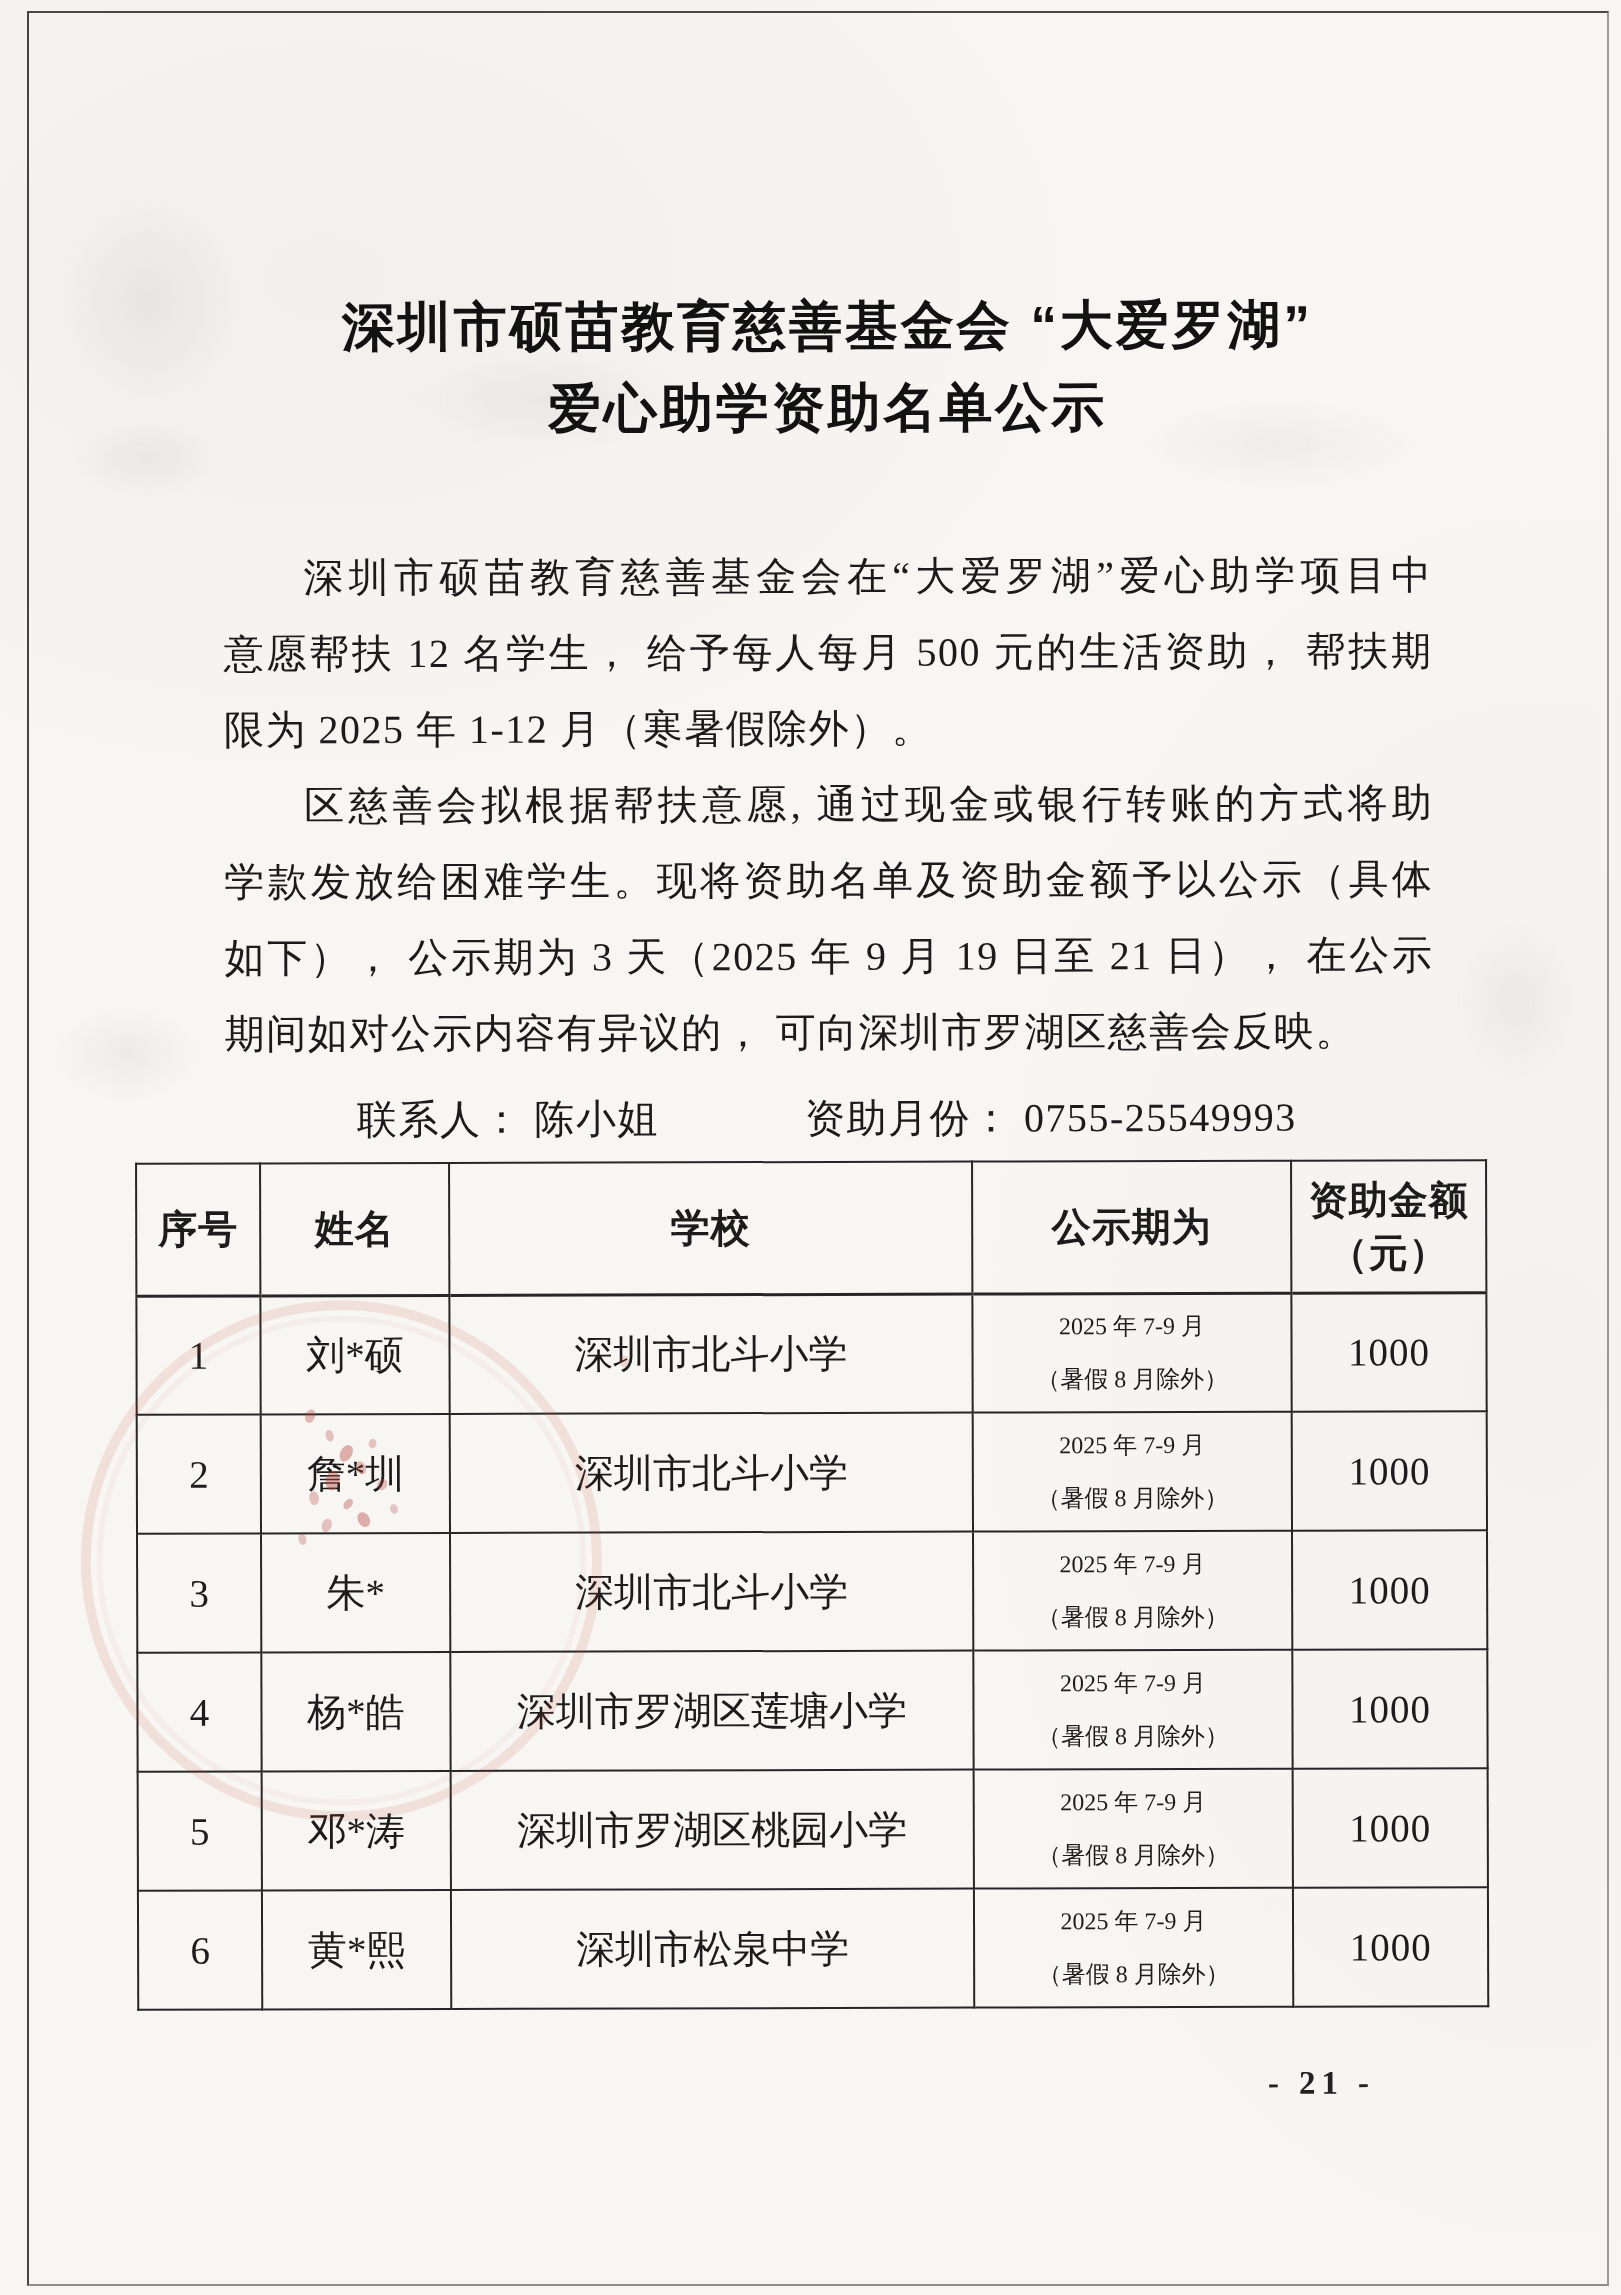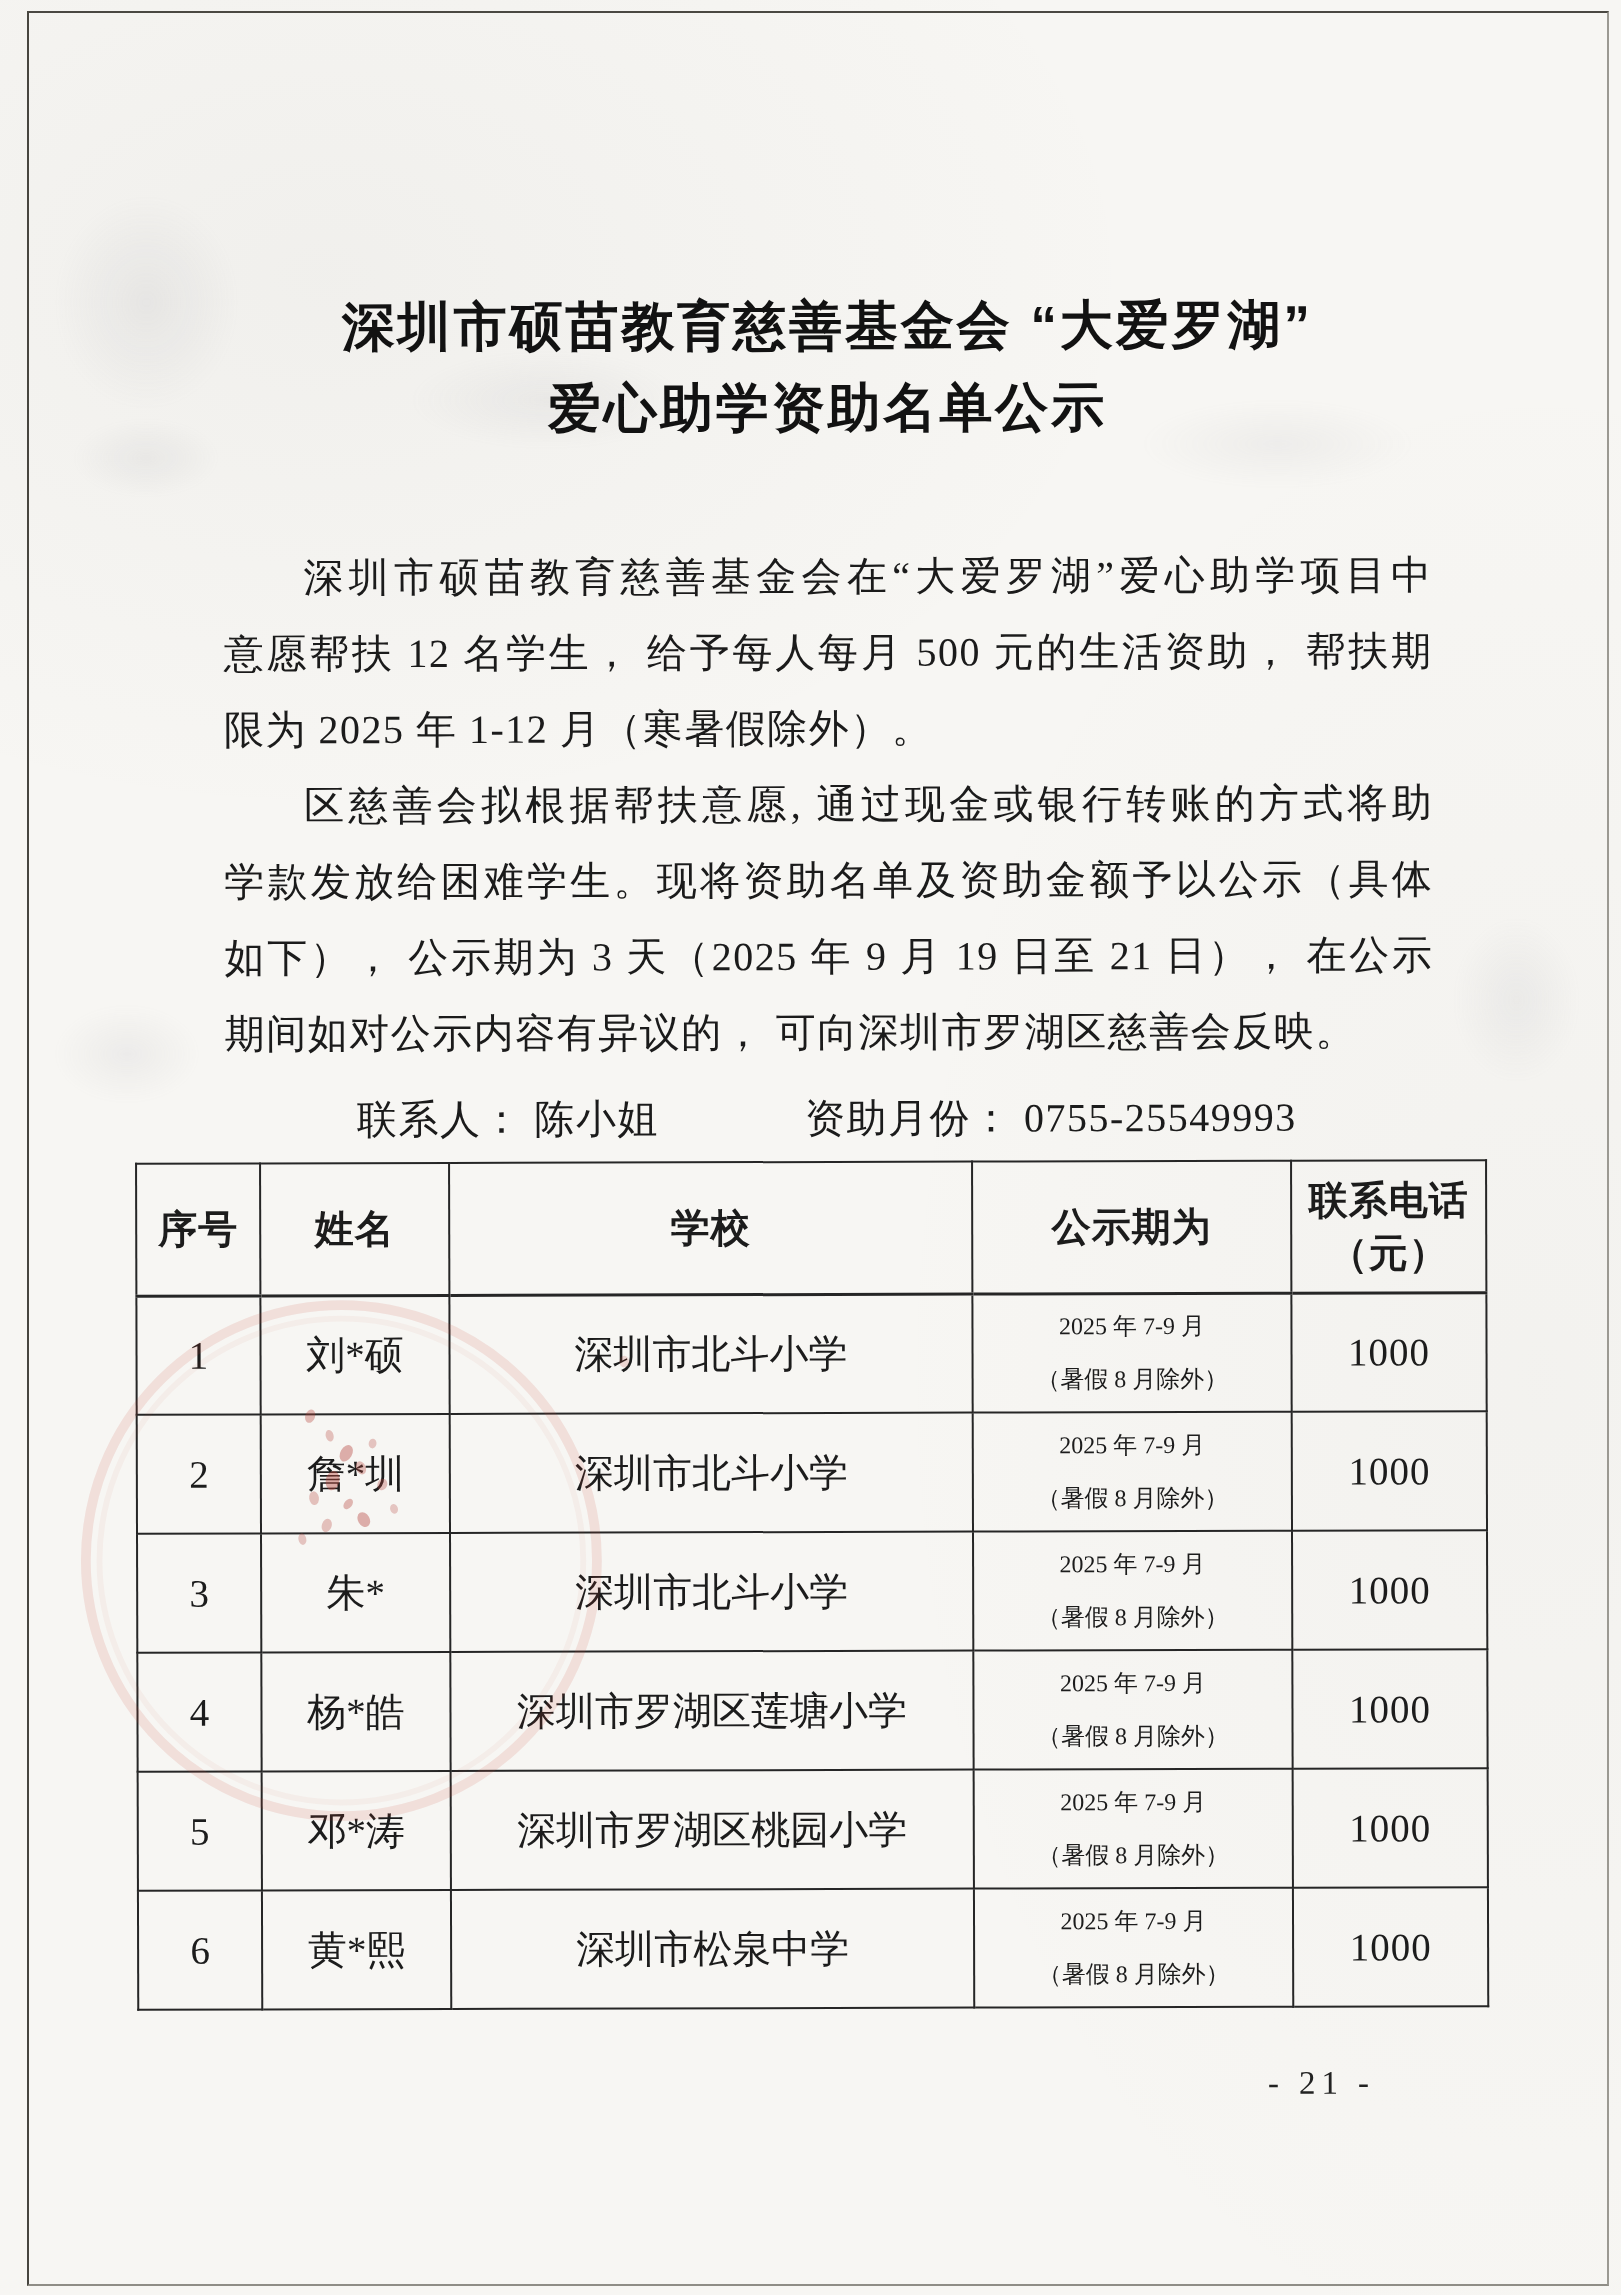--- a/index.html
+++ b/index.html
@@ -63,21 +63,21 @@
   .doc-table{border:2.9px solid #1d1d1d;}
   .doc-table thead tr{height:132px;}
   .doc-table thead th{font-family:"Liberation Sans","DejaVu Sans",sans-serif;
     font-weight:700;font-size:39px;border-bottom-width:3.9px;letter-spacing:1px;}
   .doc-table tbody tr{height:119px;border-top:2.9px solid #262626;}
   .hdr-2l span{display:block;line-height:53px;}
   .m1,.m2{display:block;line-height:53px;font-size:24px;white-space:nowrap;}
   .cell-amount{font-size:39px;letter-spacing:1px;border-radius:14px;}
 
   .pageno{position:absolute;left:1231px;top:2066px;width:176px;text-align:center;
-    font-size:33px;letter-spacing:5.9px;color:#222;}
+    font-size:33px;letter-spacing:5.9px;color:#222;font-weight:bold;}
 
   .stamp{position:absolute;left:0;top:0;pointer-events:none;}
 </style>
 </head>
 <body>
 
 <div class="paper"></div>
 <div class="paper-shade"></div>
 
 <div class="ghost g1"></div>
@@ -119,21 +119,21 @@
         <col class="c3">
         <col class="c4">
       </colgroup>
     <thead>
       <tr>
         <th>序号</th>
         <th>姓名</th>
         <th>学校</th>
         <th>公示期为</th>
         <th class="hdr-2l">
-          <span>联系电话</span>
+          <span>资助金额</span>
           <span>（元）</span>
         </th>
       </tr>
     </thead>
     <tbody>
       <tr>
         <td>1</td>
         <td>刘*硕</td>
         <td>深圳市北斗小学</td>
         <td>

